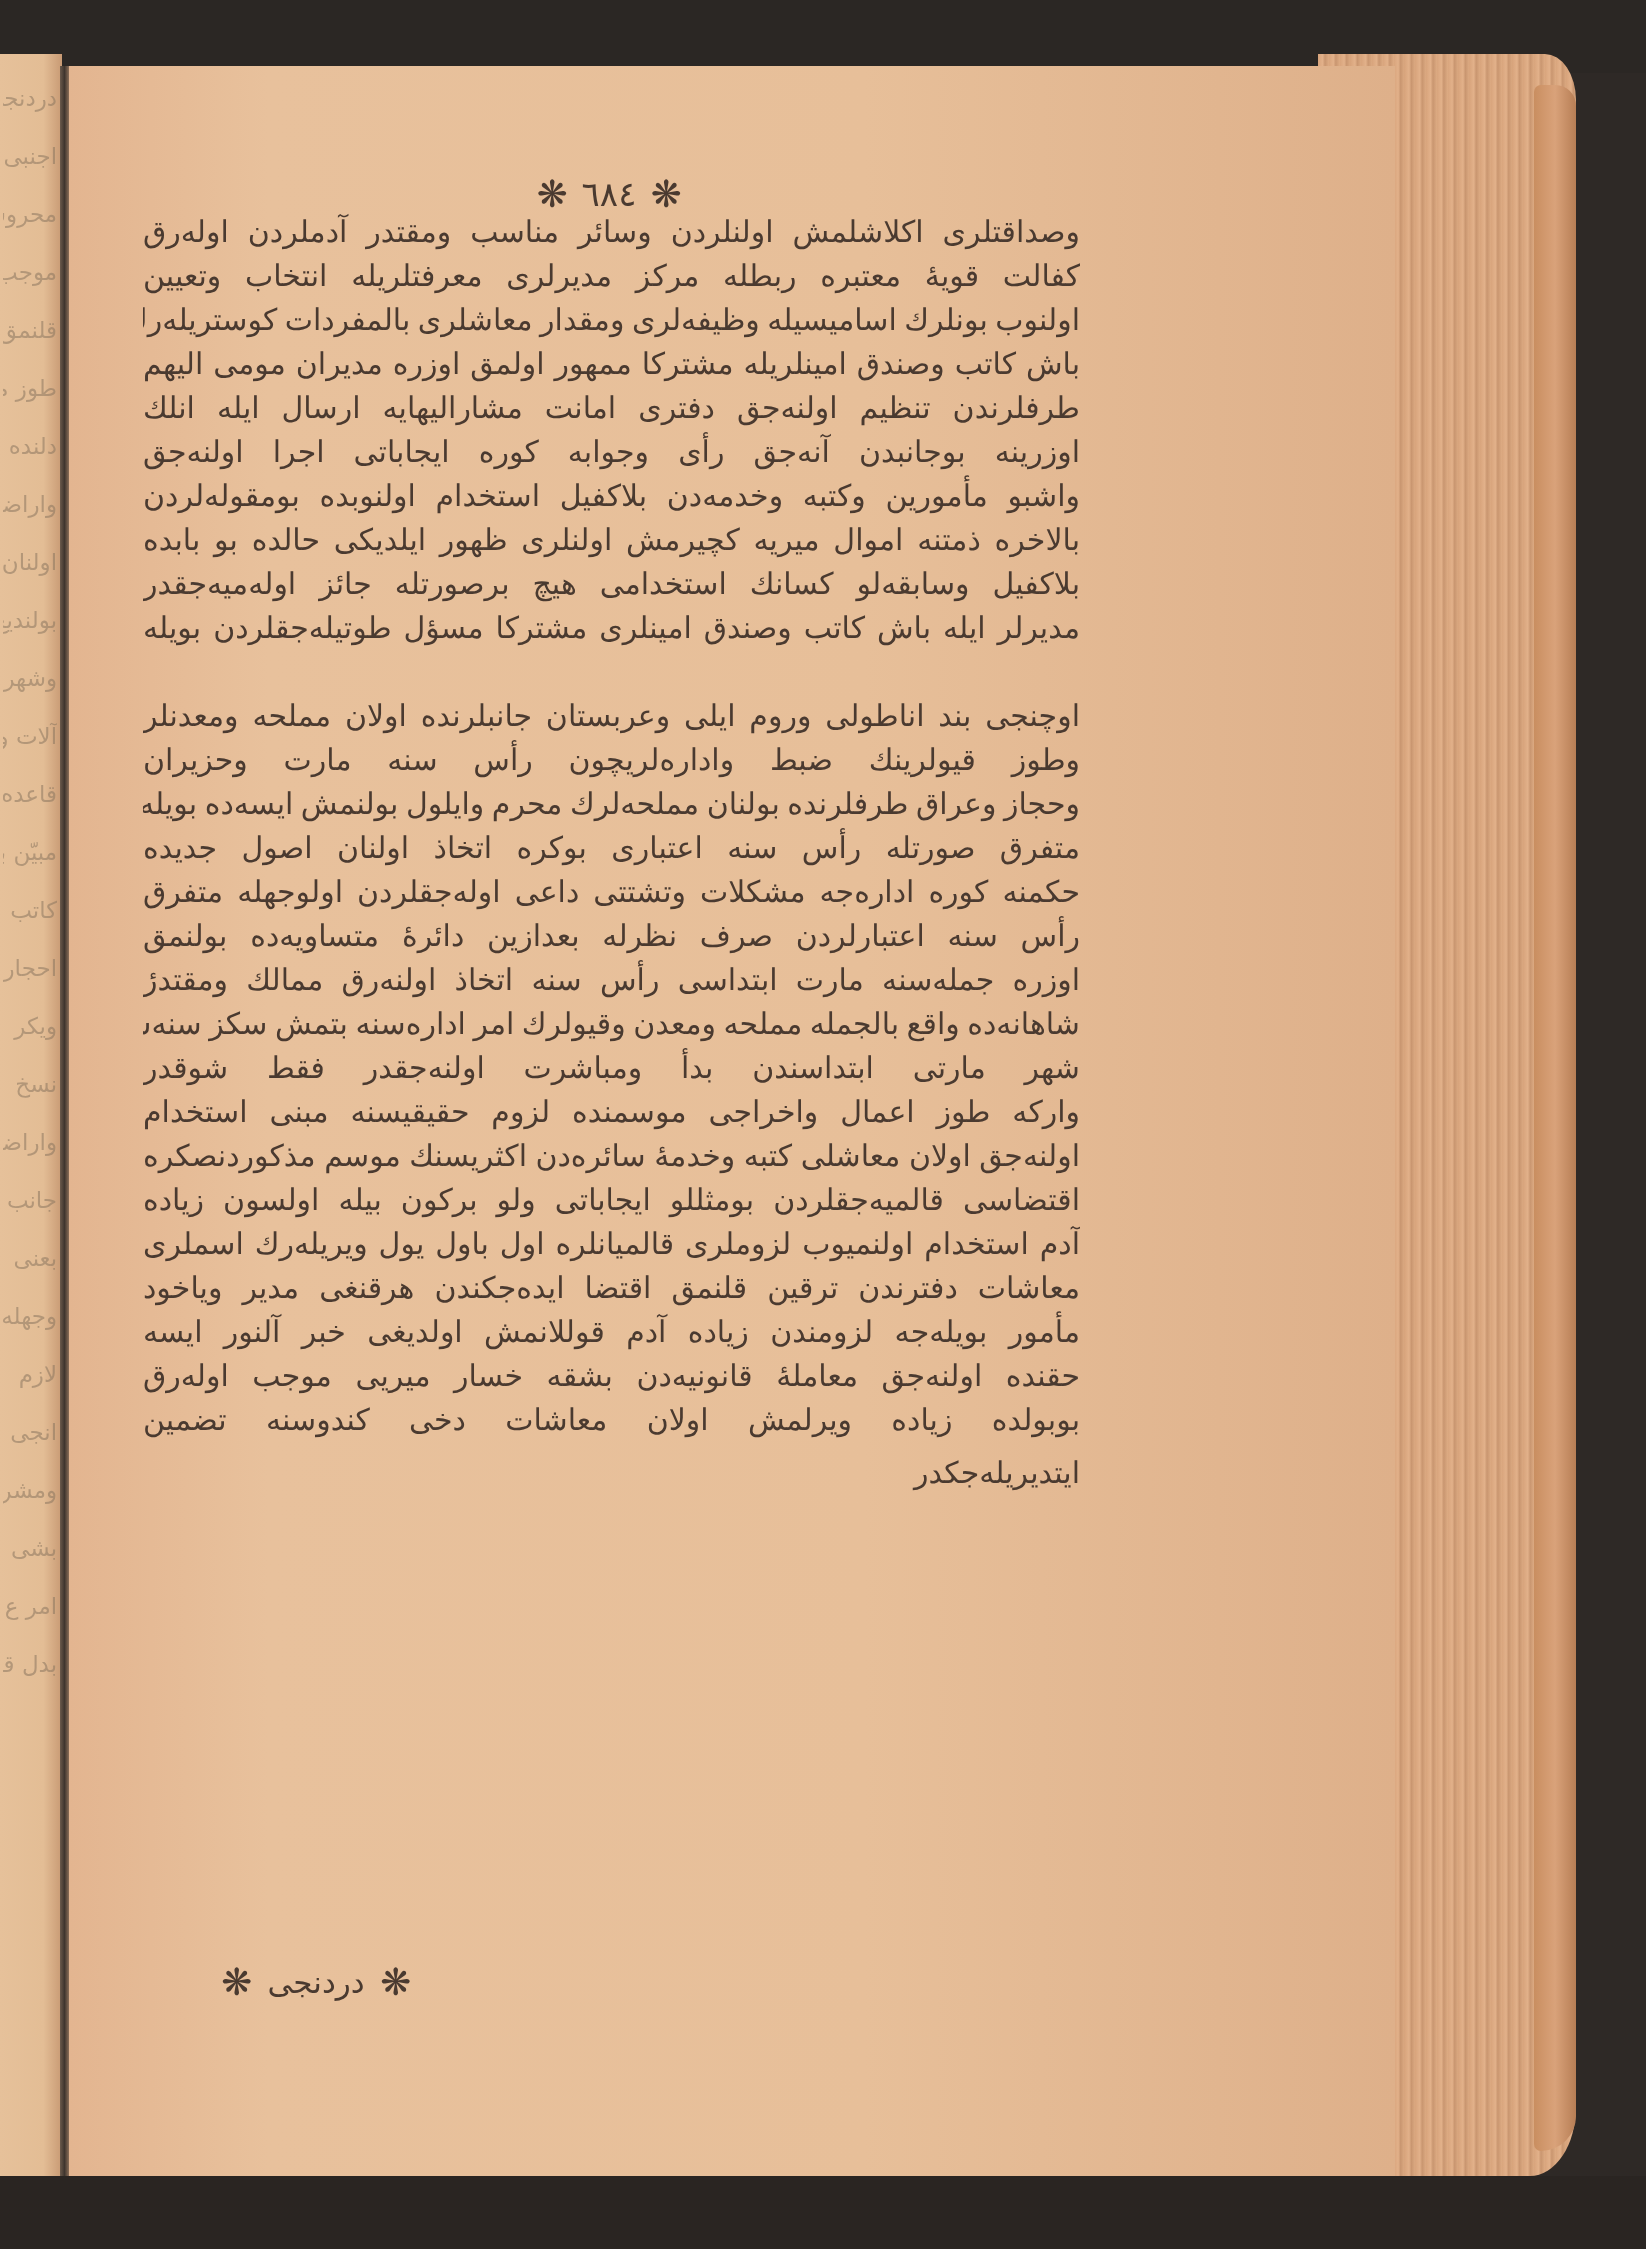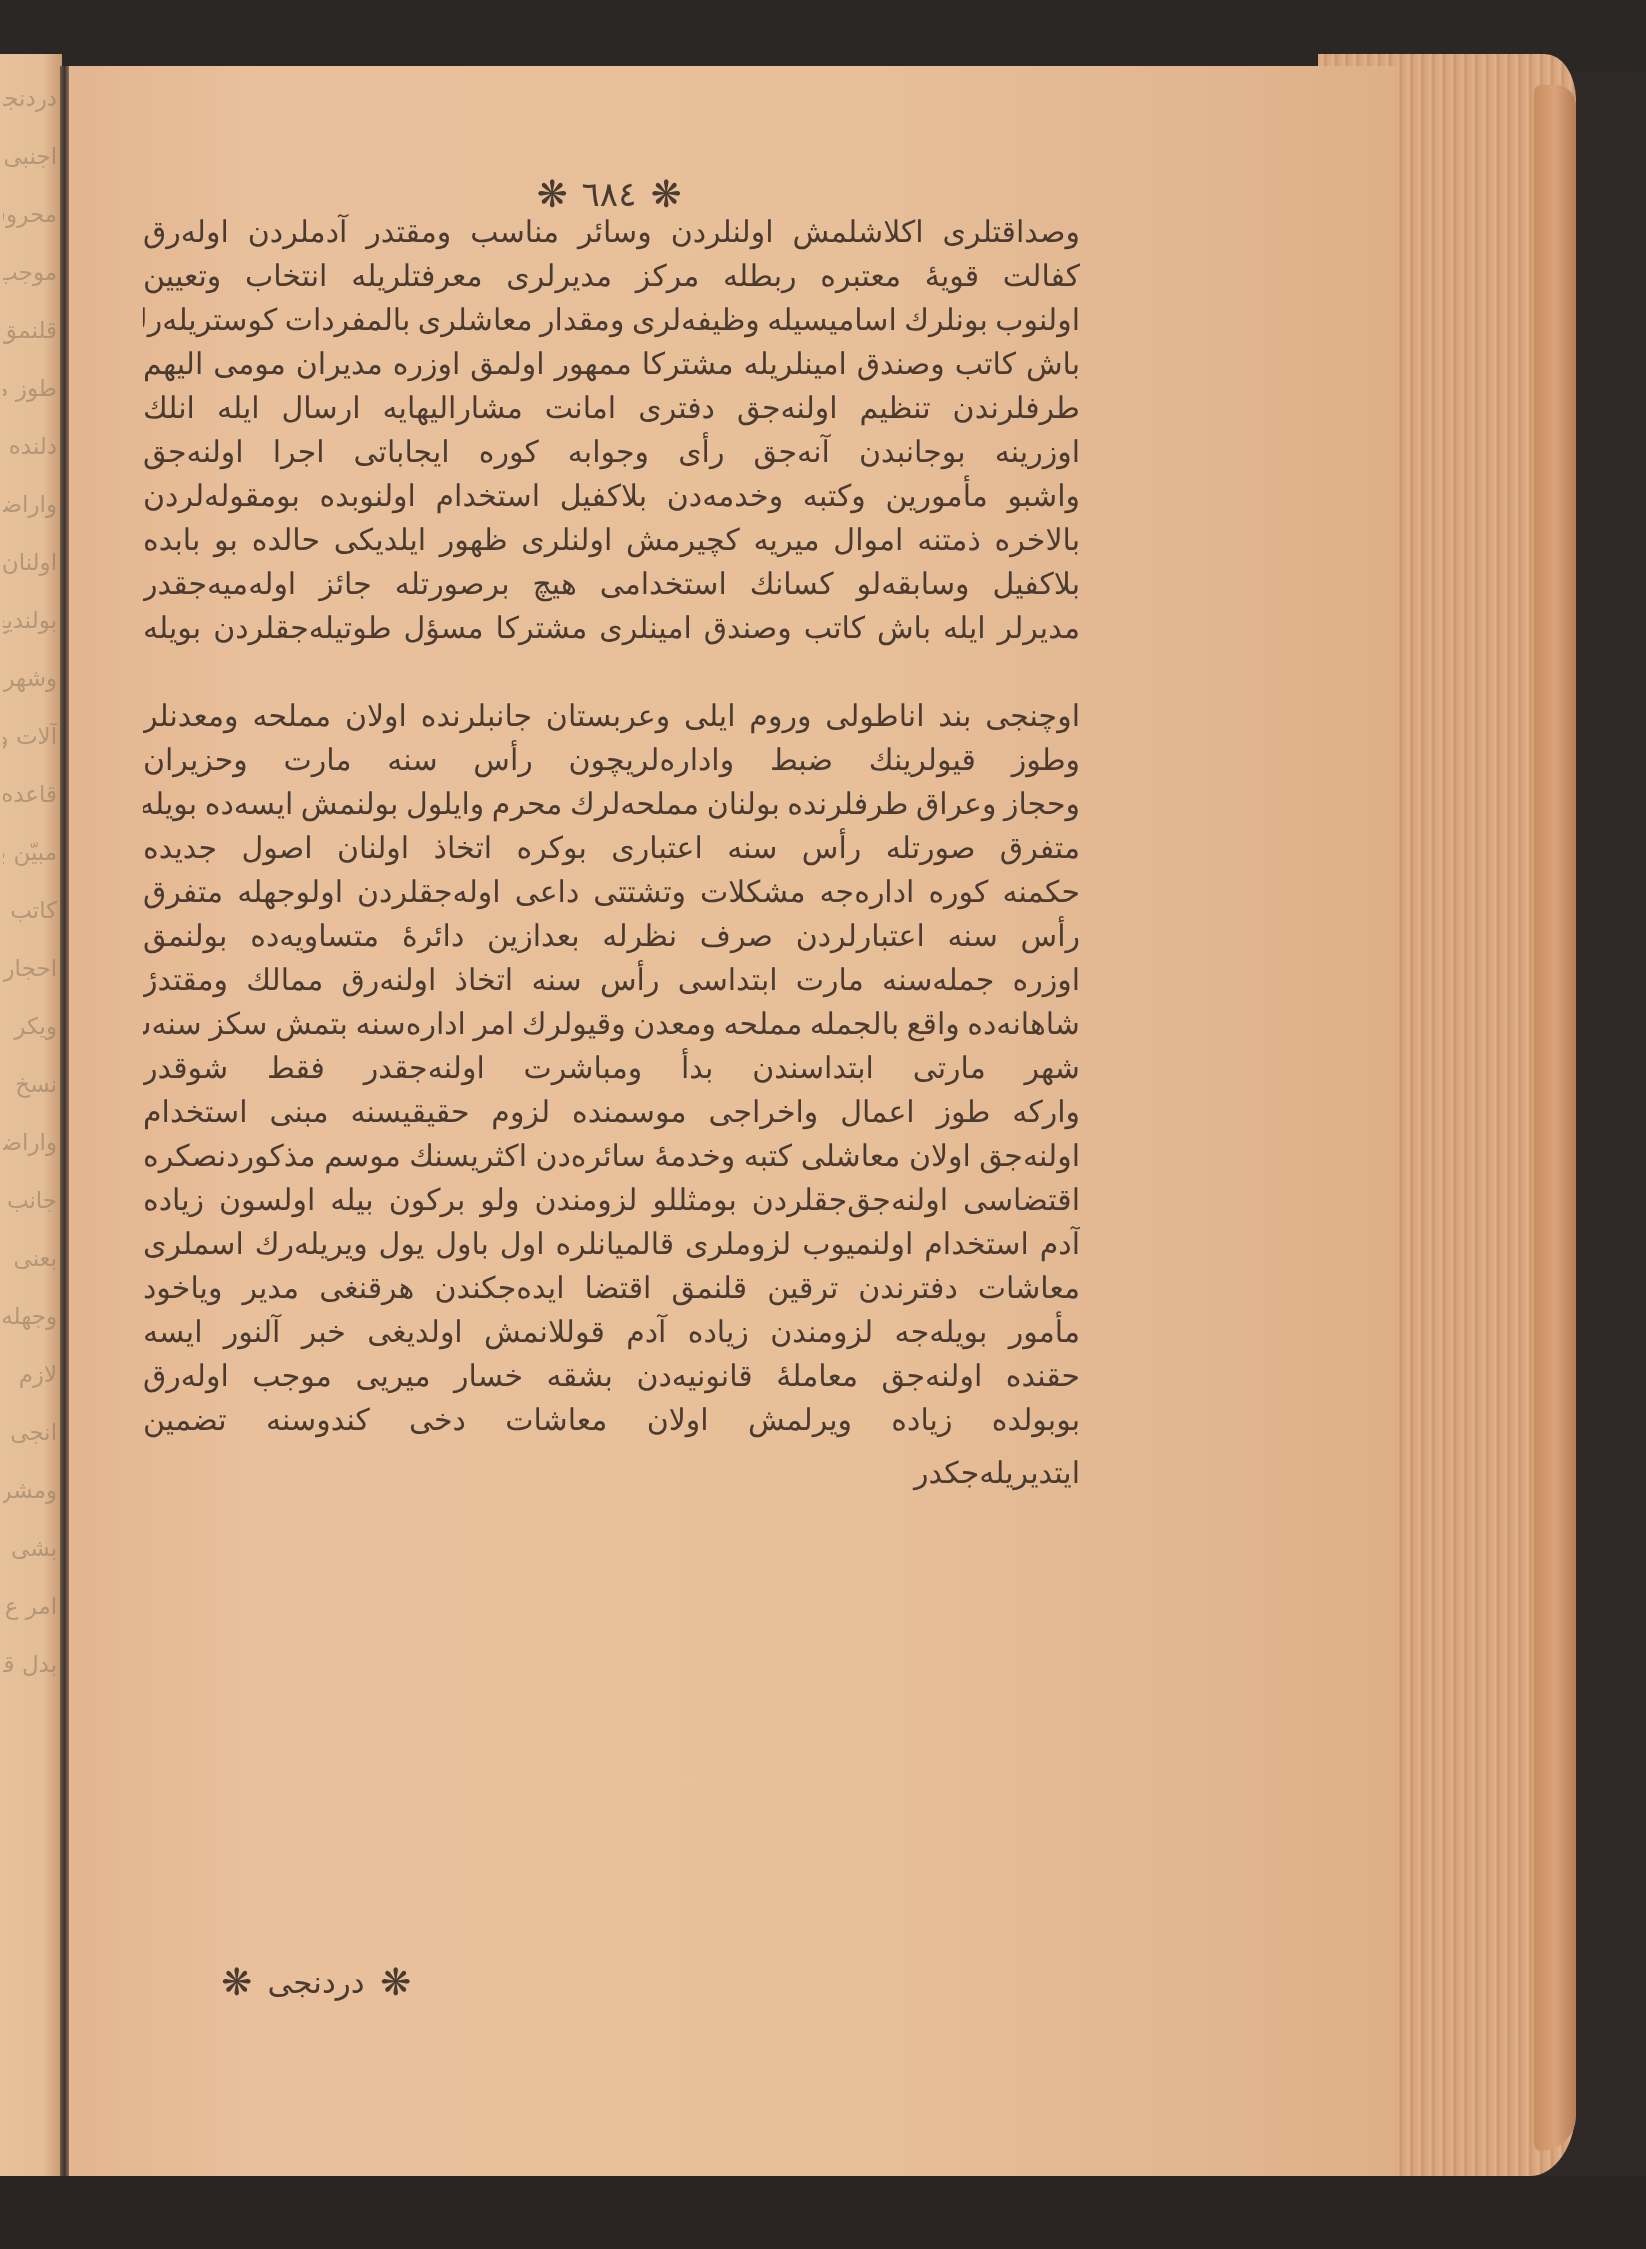--- a/index.html
+++ b/index.html
@@ -135,21 +135,21 @@
       <div class="line">وطوز قیولرینك ضبط واداره‌لریچون رأس سنه مارت وحزیران</div>
       <div class="line">وحجاز وعراق طرفلرنده بولنان مملحه‌لرك محرم وایلول بولنمش ایسه‌ده بویله</div>
       <div class="line">متفرق صورتله رأس سنه اعتباری بوکره اتخاذ اولنان اصول جدیده</div>
       <div class="line">حکمنه کوره اداره‌جه مشکلات وتشتتی داعی اوله‌جقلردن اولوجهله متفرق</div>
       <div class="line">رأس سنه اعتبارلردن صرف نظرله بعدازین دائره‌ٔ متساویه‌ده بولنمق</div>
       <div class="line">اوزره جمله‌سنه مارت ابتداسی رأس سنه اتخاذ اولنه‌رق ممالك ومقتدرٔ</div>
       <div class="line">شاهانه‌ده واقع بالجمله مملحه ومعدن وقیولرك امر اداره‌سنه بتمش سکز سنه‌سی</div>
       <div class="line">شهر مارتی ابتداسندن بدأ ومباشرت اولنه‌جقدر فقط شوقدر</div>
       <div class="line">وارکه طوز اعمال واخراجی موسمنده لزوم حقیقیسنه مبنی استخدام</div>
       <div class="line">اولنه‌جق اولان معاشلی کتبه وخدمهٔ سائره‌دن اکثریسنك موسم مذکوردنصکره</div>
-      <div class="line">اقتضاسی اولنەجق‌جقلردن بومثللو لزومندن ولو برکون بیله اولسون زیاده</div>
+      <div class="line">اقتضاسی قالمیه‌جقلردن بومثللو ایجاباتی ولو برکون بیله اولسون زیاده</div>
       <div class="line">آدم استخدام اولنمیوب لزوملری قالمیانلره اول باول یول ویریله‌رك اسملری</div>
       <div class="line">معاشات دفترندن ترقین قلنمق اقتضا ایده‌جکندن هرقنغی مدیر ویاخود</div>
       <div class="line">مأمور بویله‌جه لزومندن زیاده آدم قوللانمش اولدیغی خبر آلنور ایسه</div>
       <div class="line">حقنده اولنه‌جق معاملهٔ قانونیه‌دن بشقه خسار میریی موجب اوله‌رق</div>
       <div class="line">بوبولده زیاده ویرلمش اولان معاشات دخی کندوسنه تضمین</div>
       <div class="line last">ایتدیریله‌جکدر</div>
     </div>
   </div>
 
   <div class="catchword">

